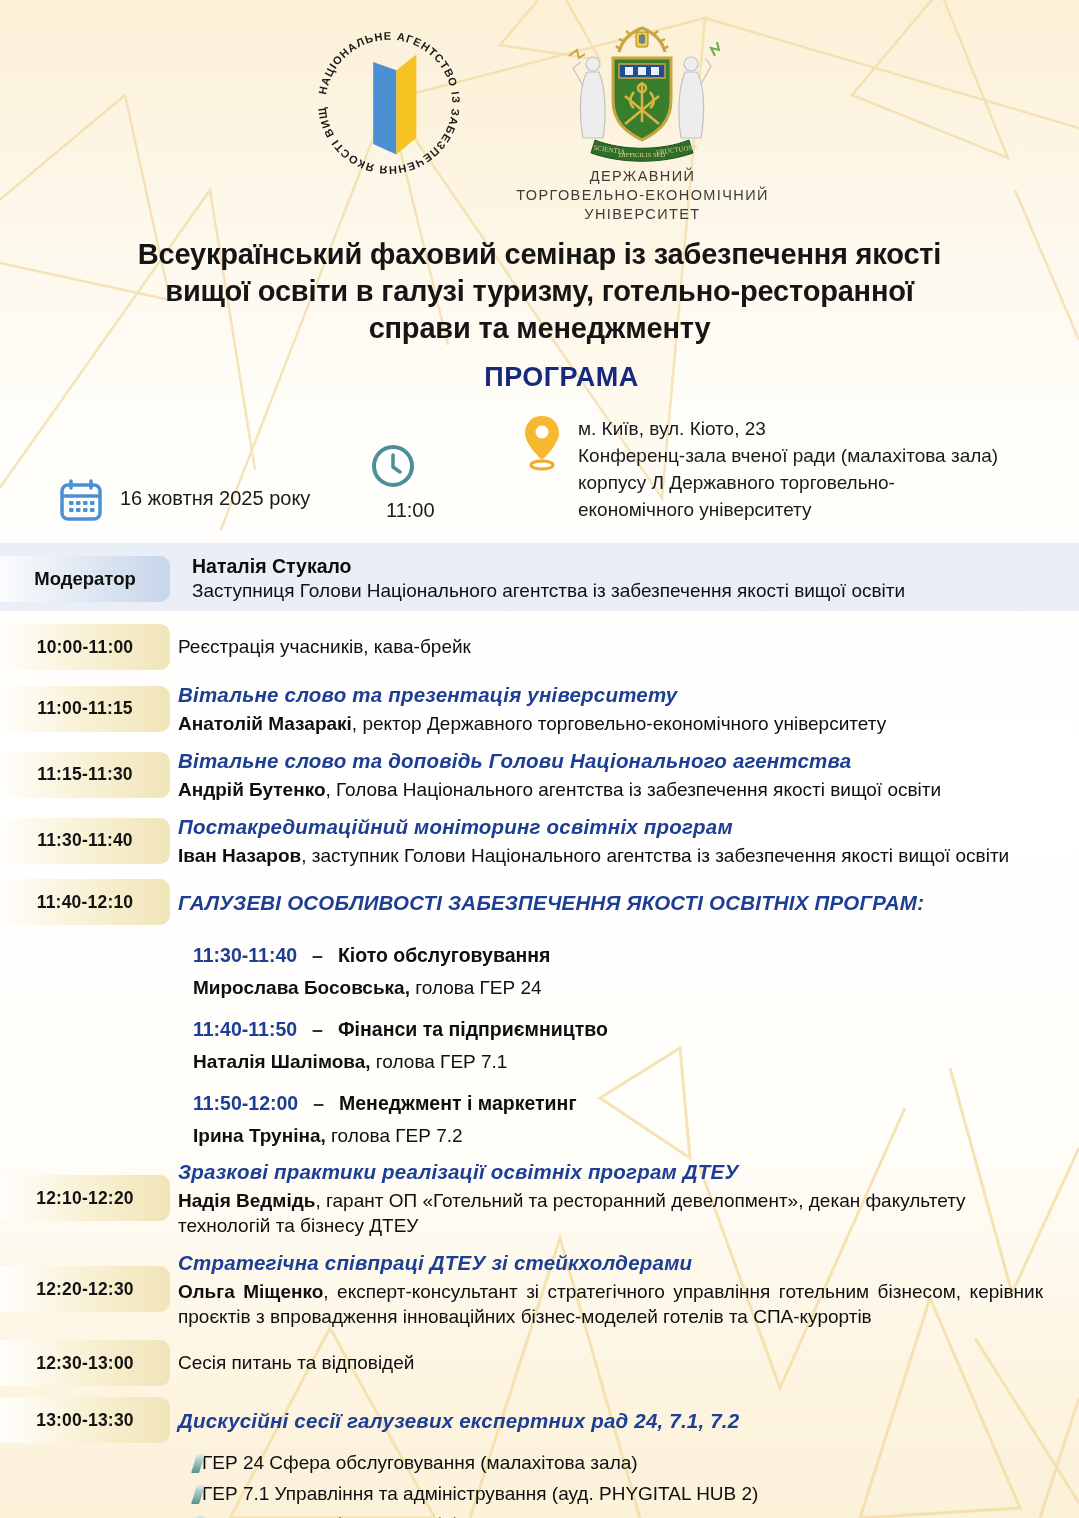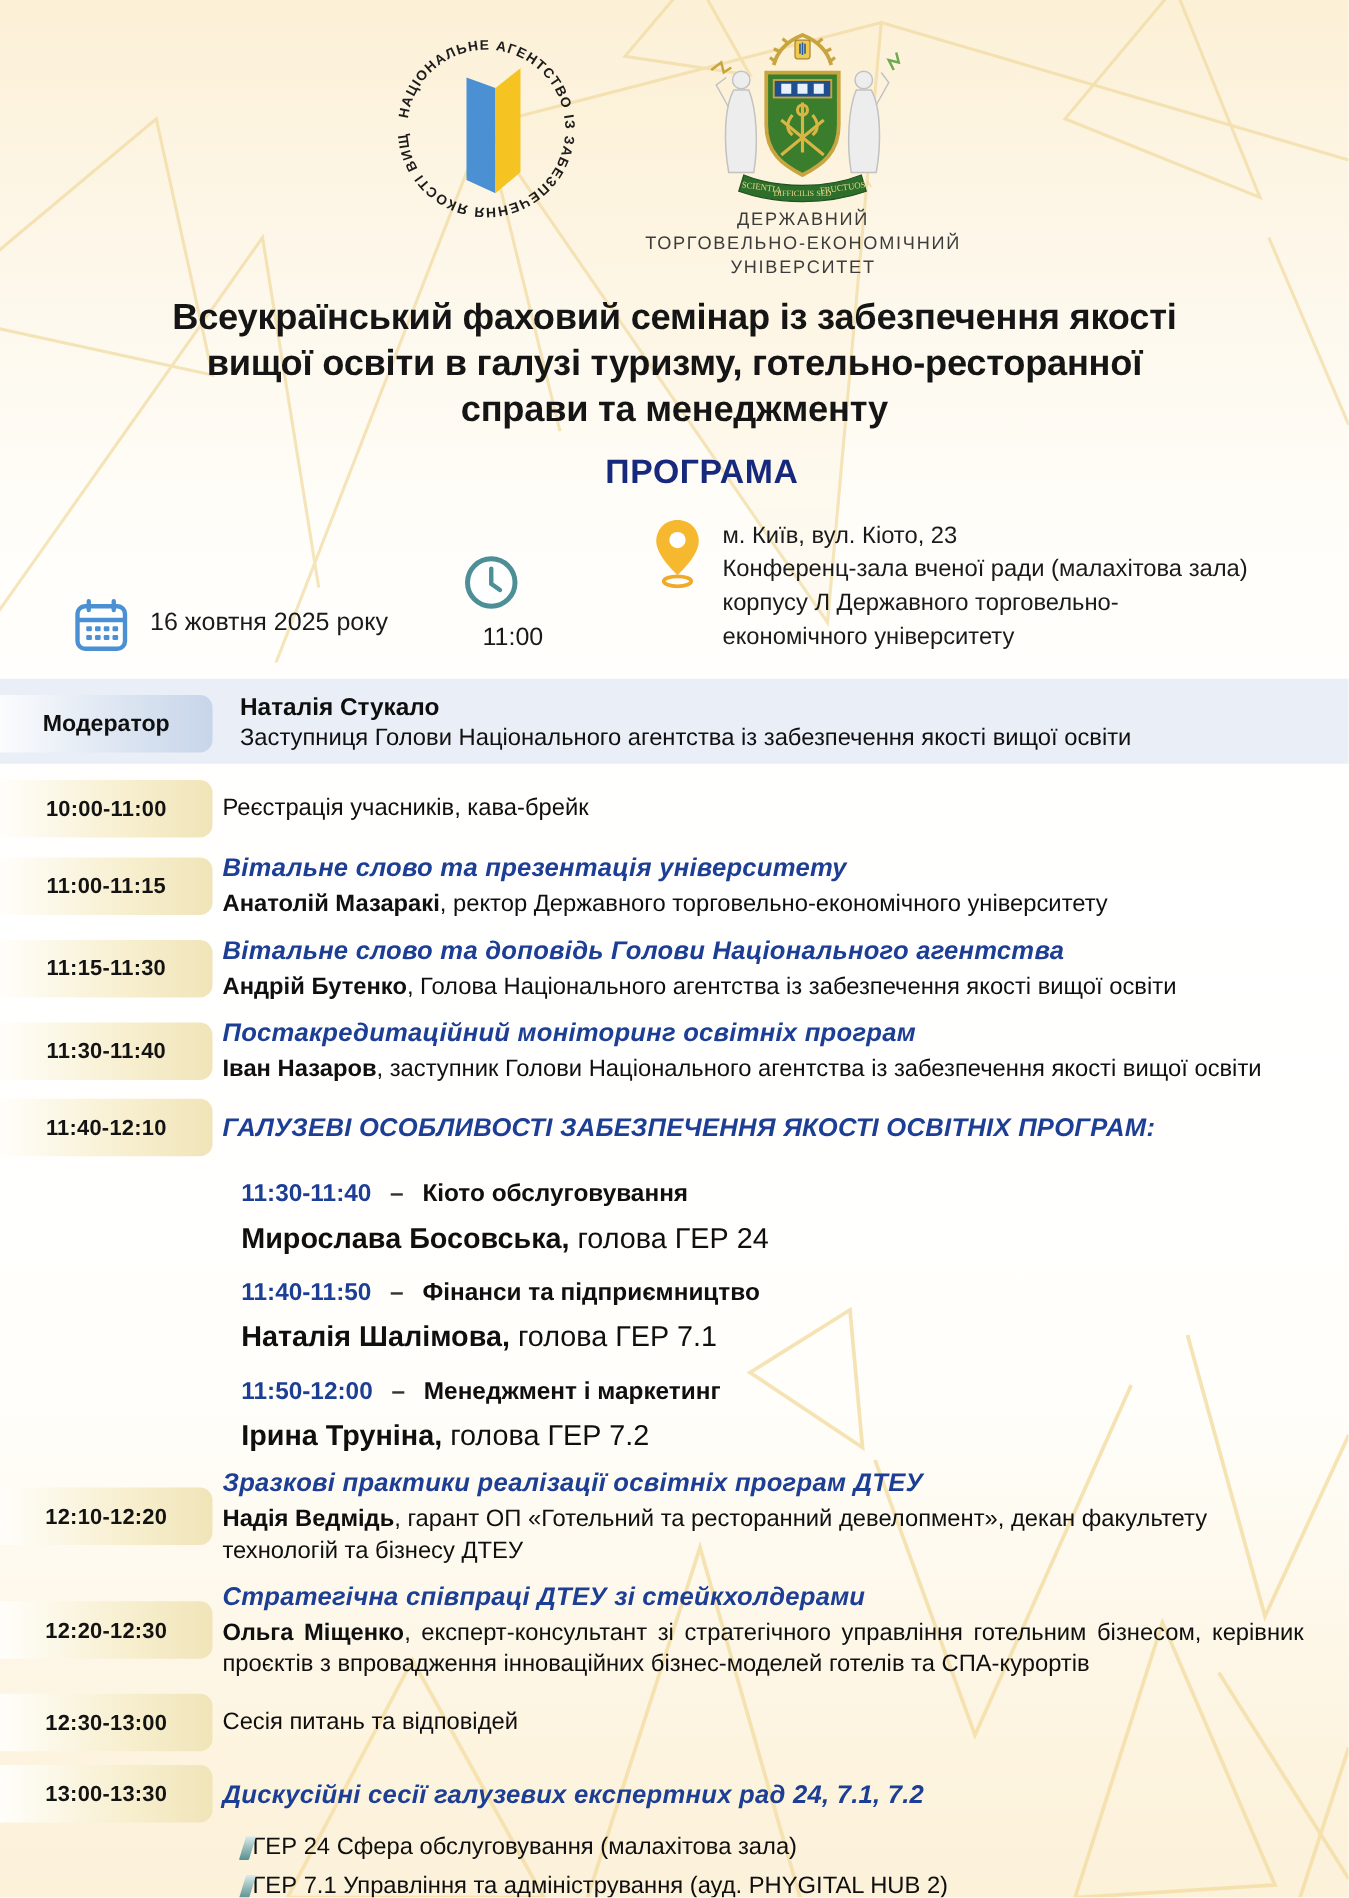--- a/index.html
+++ b/index.html
@@ -52,21 +52,21 @@
   .plain-line{font-size:19px;line-height:26px;color:#0f0f0f;}
   .talk-title{font-style:italic;font-weight:700;color:#1c3e94;font-size:20.5px;line-height:27px;letter-spacing:0.2px;}
   .talk-desc{font-size:19px;line-height:25px;color:#0f0f0f;margin-top:3px;}
   .just{text-align:justify;}
   .speaker{font-weight:700;}
   .sub-block{margin-top:19px;padding-left:15px;}
   .sub-topic{font-size:19.5px;}
   .sub-time{color:#1c3e94;font-weight:700;}
   .sub-dash{margin:0 15px;font-weight:700;color:#333;}
   .sub-topic-name{font-weight:700;color:#0f0f0f;}
-  .sub-speaker{margin-top:10px;font-size:23px;color:#0f0f0f;}
+  .sub-speaker{margin-top:10px;font-size:19px;color:#0f0f0f;}
   .bullet-list{margin:4px 0 0 16px;}
   .bullet-item{display:flex;align-items:center;margin-top:9px;font-size:19px;color:#0f0f0f;}
   .bullet-shape{width:8px;height:19px;flex:none;transform:skewX(-17deg);border-radius:1px;
     background:linear-gradient(180deg,#dcebea 0%,#9dc0bf 45%,#57908f 100%);}
 </style>
 </head>
 <body>
 
 <div class="page">
 

